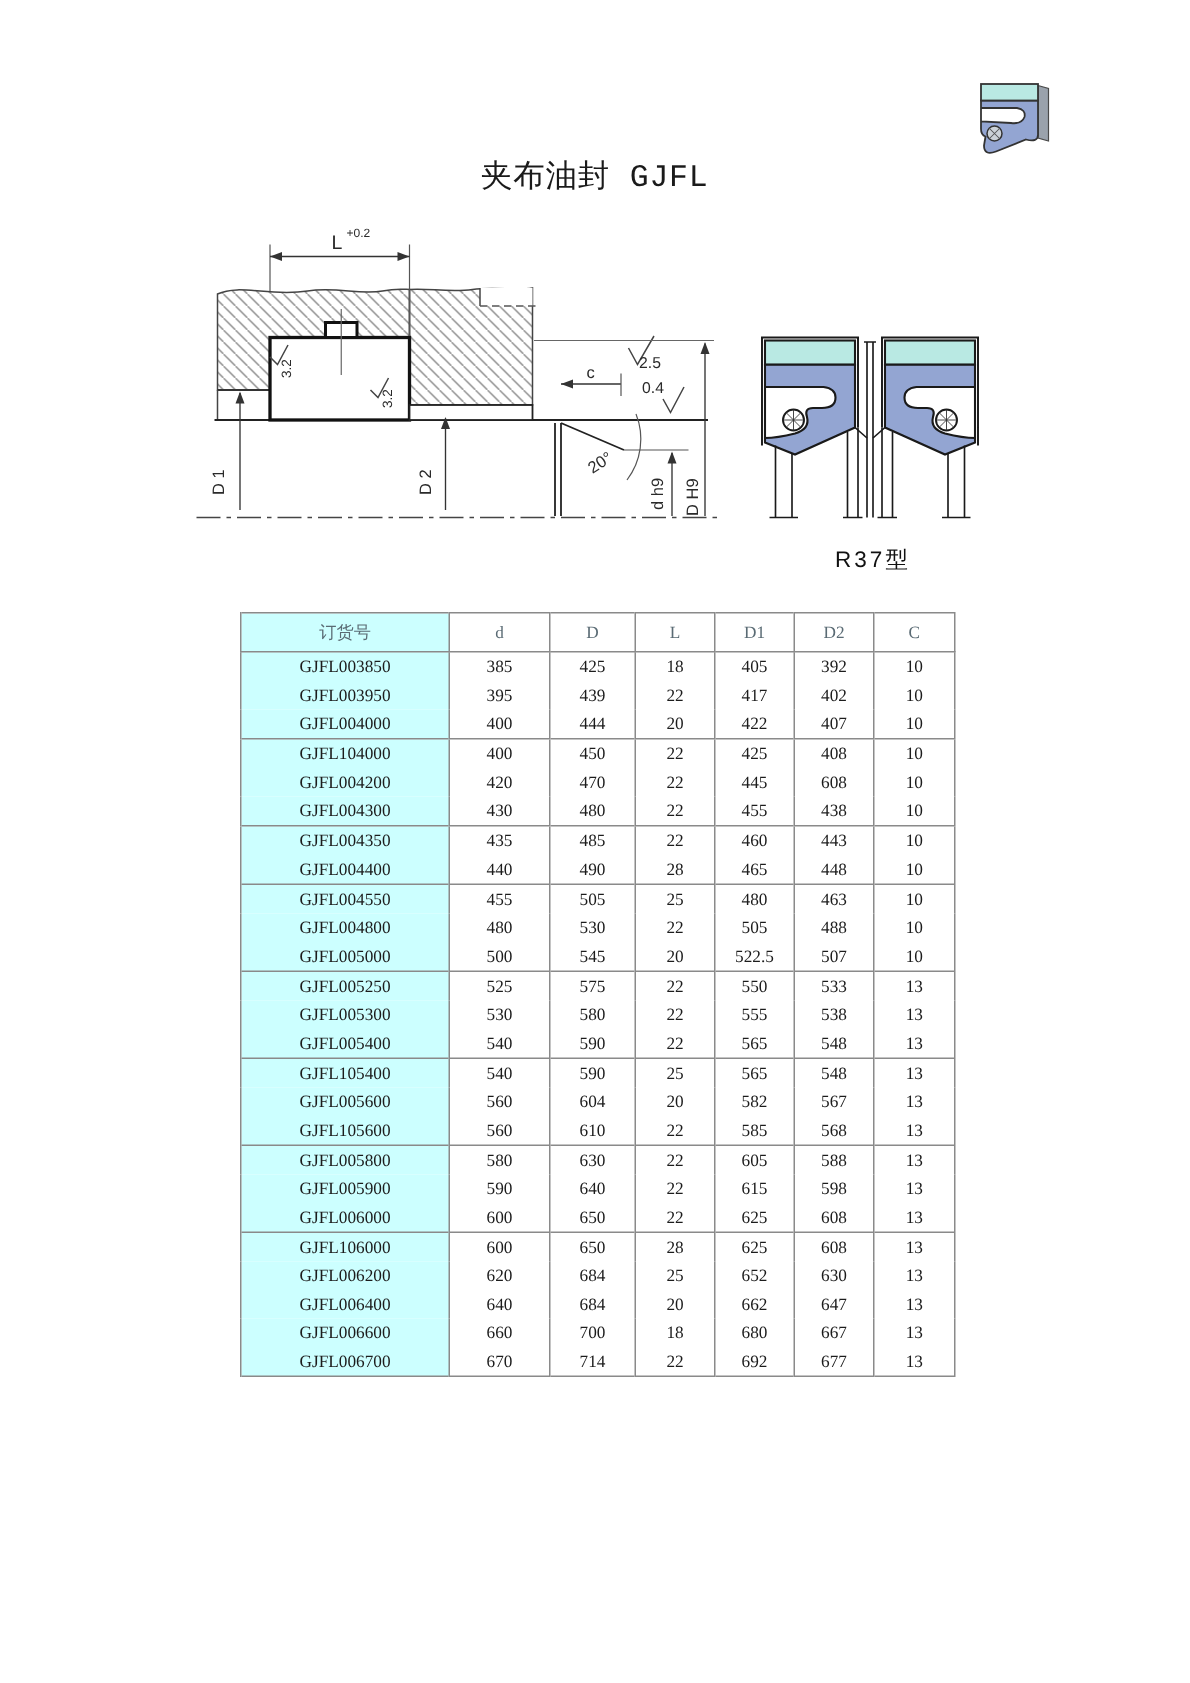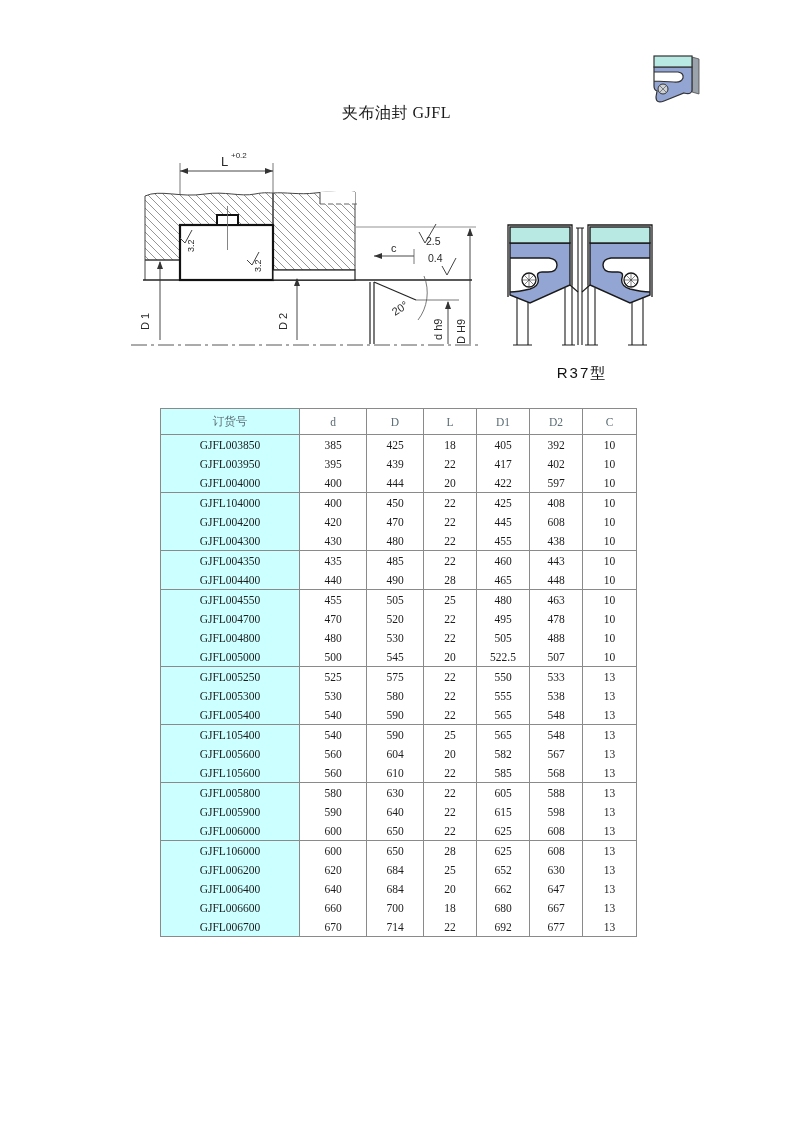--- a/index.html
+++ b/index.html
@@ -1,20 +1,20 @@
 <!DOCTYPE html>
 <html style="--table-accent: #ccffff; --profile-fabric: #b9e9e3; --profile-rubber: #93a5d2; --line-color: #1a1a1a;"><head>
 <meta charset="utf-8">
 <style>
   html,body{margin:0;padding:0;background:#fff;}
   .page{position:relative;width:793px;height:1122px;background:#fff;overflow:hidden;
         font-family:"Liberation Serif",serif;}
 
   .title{position:absolute;top:103px;left:0;width:793px;text-align:center;
-         font-size:16px;color:#1a1a1a;letter-spacing:0.5px;}
+         font-size:21px;color:#1a1a1a;letter-spacing:0.5px;font-family:Liberation Mono, monospace;}
 
   .logo{position:absolute;left:648px;top:50px;width:58px;height:56px;}
   .drawing{position:absolute;left:125px;top:148px;width:365px;height:210px;}
   .profile{position:absolute;left:502px;top:212px;width:156px;height:172px;}
 
   .dimtext{font-family:"Liberation Sans",sans-serif;fill:#2a2a2a;}
 
   .sizes{position:absolute;left:160px;top:408px;border-collapse:collapse;
          border:1px solid #8a8a8a;table-layout:fixed;}
   .sizes th,.sizes td{border-left:1px solid #8a8a8a;border-right:1px solid #8a8a8a;
@@ -183,21 +183,21 @@
           <td>417</td>
           <td>402</td>
           <td>10</td>
         </tr>
         <tr>
           <td class="c1cell">GJFL004000</td>
           <td>400</td>
           <td>444</td>
           <td>20</td>
           <td>422</td>
-          <td>597</td>
+          <td>407</td>
           <td>10</td>
         </tr>
         <tr class="grp">
           <td class="c1cell">GJFL104000</td>
           <td>400</td>
           <td>450</td>
           <td>22</td>
           <td>425</td>
           <td>408</td>
           <td>10</td>
@@ -241,29 +241,20 @@
         <tr class="grp">
           <td class="c1cell">GJFL004550</td>
           <td>455</td>
           <td>505</td>
           <td>25</td>
           <td>480</td>
           <td>463</td>
           <td>10</td>
         </tr>
         <tr>
-          <td class="c1cell">GJFL004700</td>
-          <td>470</td>
-          <td>520</td>
-          <td>22</td>
-          <td>495</td>
-          <td>478</td>
-          <td>10</td>
-        </tr>
-        <tr>
           <td class="c1cell">GJFL004800</td>
           <td>480</td>
           <td>530</td>
           <td>22</td>
           <td>505</td>
           <td>488</td>
           <td>10</td>
         </tr>
         <tr>
           <td class="c1cell">GJFL005000</td>

